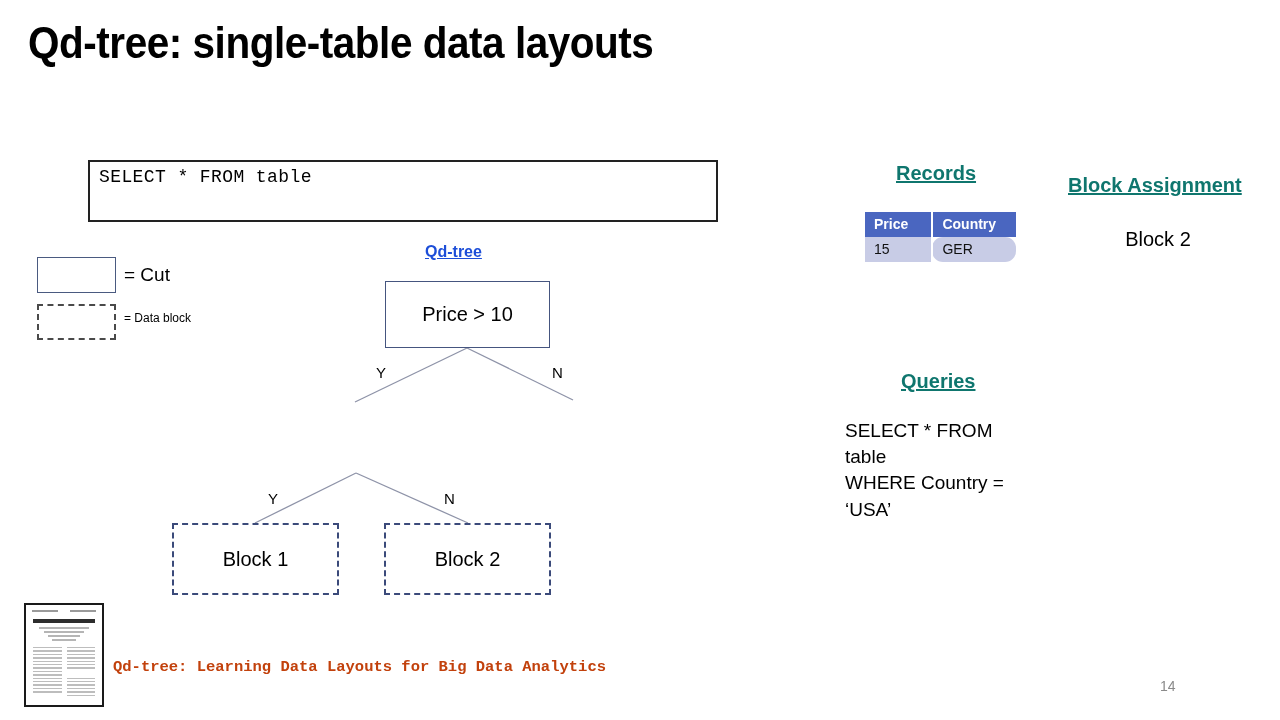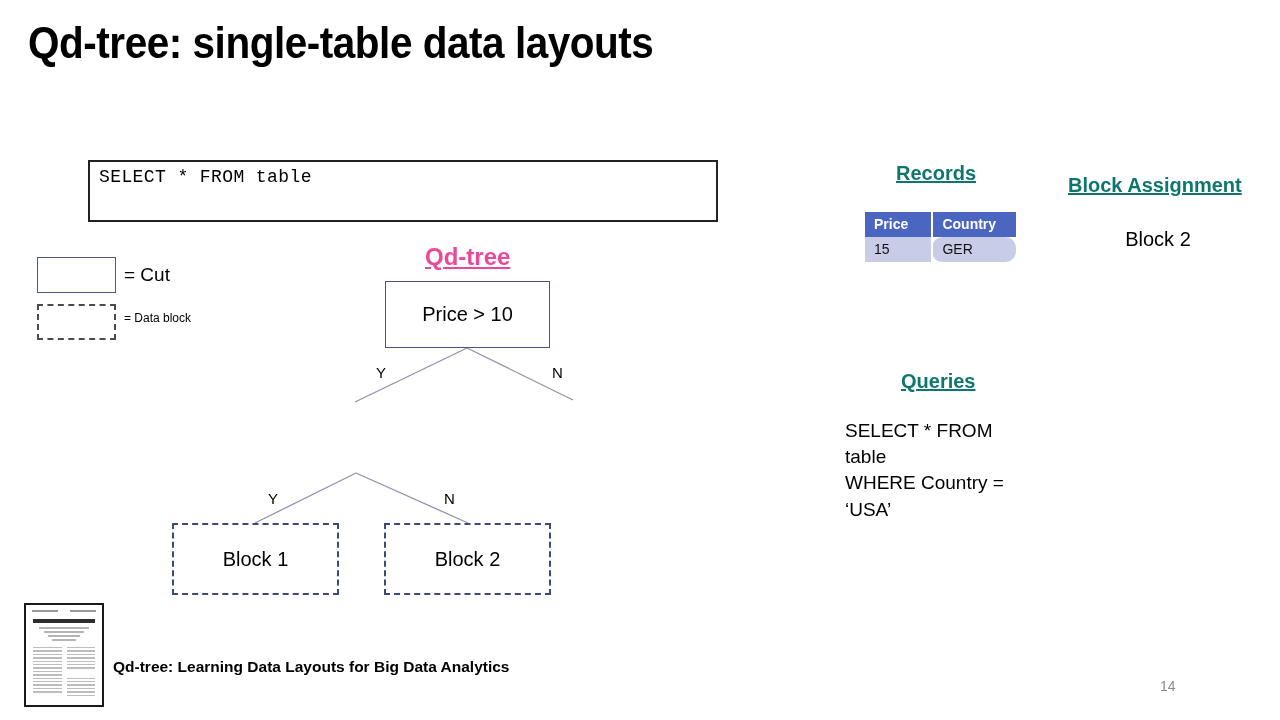--- a/index.html
+++ b/index.html
@@ -93,23 +93,23 @@
     position: absolute;
     left: 124px; top: 311px;
     font-size: 12px;
     color: #000000;
   }
 
   
   #tree-heading {
     position: absolute;
     left: 425px; top: 243px;
-    font-size: 24px;
-    font-weight: bold;
-    color: #ec4899;
+    font-size: 16px;
+    font-weight: bold;
+    color: #1d4ed8;
     text-decoration: underline;
   }
   .node {
     position: absolute;
     box-sizing: border-box;
     display: flex;
     align-items: center;
     justify-content: center;
     text-align: center;
     background: #ffffff;
@@ -254,21 +254,22 @@
   }
   #paper-thumb .ph-gap {
     position: absolute;
     background: #ffffff;
   }
   #citation-title {
     position: absolute;
     left: 113px; top: 658px;
     font-size: 15.5px;
     font-weight: bold;
-    color: #000000;
+    color: #c2410c;
+    font-family: Liberation Mono, monospace;
   }
   #citation-venue {
     position: absolute;
     left: 113px; top: 716px;
     font-size: 15px;
     font-style: italic;
     color: #000000;
   }
   #page-number {
     position: absolute;

